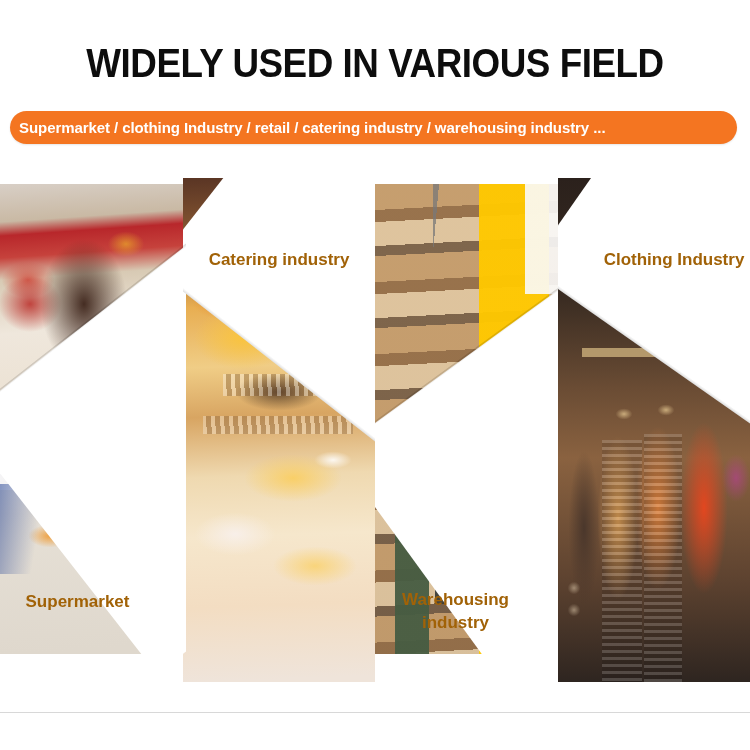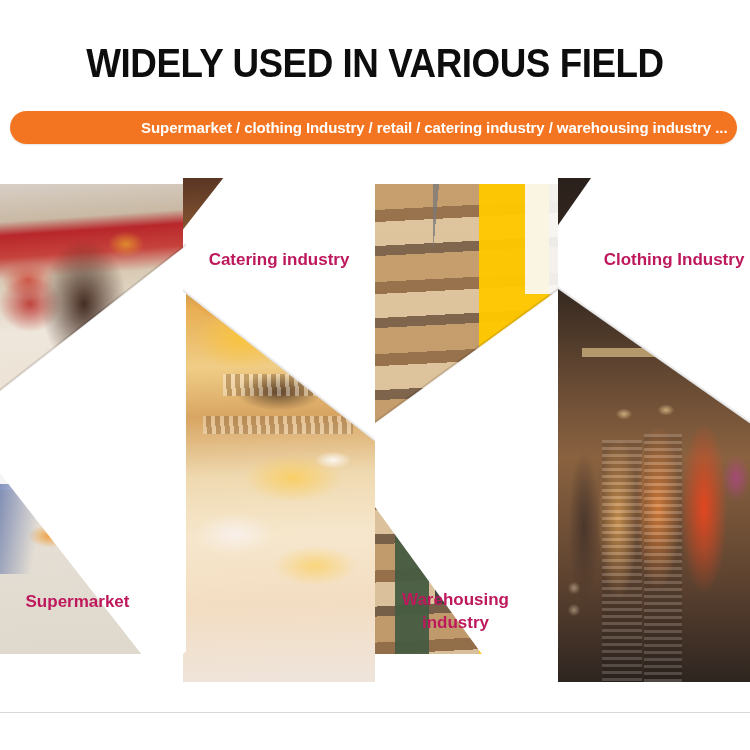--- a/index.html
+++ b/index.html
@@ -37,21 +37,21 @@
     position: absolute;
     left: 10px;
     top: 111px;
     width: 727px;
     height: 33px;
     border-radius: 17px;
     background: #f47521;
     box-shadow: 0 1px 2px rgba(0,0,0,0.10);
     display: flex;
     align-items: center;
-    justify-content: flex-end;
+    justify-content: flex-start;
   }
   .banner-pill-text {
     color: #ffffff;
     font-family: "Liberation Sans", sans-serif;
     font-weight: 700;
     font-size: 15.5px;
     letter-spacing: -0.1px;
     white-space: nowrap;
     transform: scaleX(0.97);
   }
@@ -76,21 +76,21 @@
     position: absolute;
     inset: 0;
     filter: blur(0.2px);
   }
 
   .label {
     position: absolute;
     font-family: "Liberation Sans", sans-serif;
     font-weight: 700;
     font-size: 17px;
-    color: #be185d;
+    color: #a16207;
     text-align: center;
     line-height: 23px;
     white-space: pre-line;
     z-index: 6;
   }
 
   
   .wedge {
     position: absolute;
     background: #ffffff;

